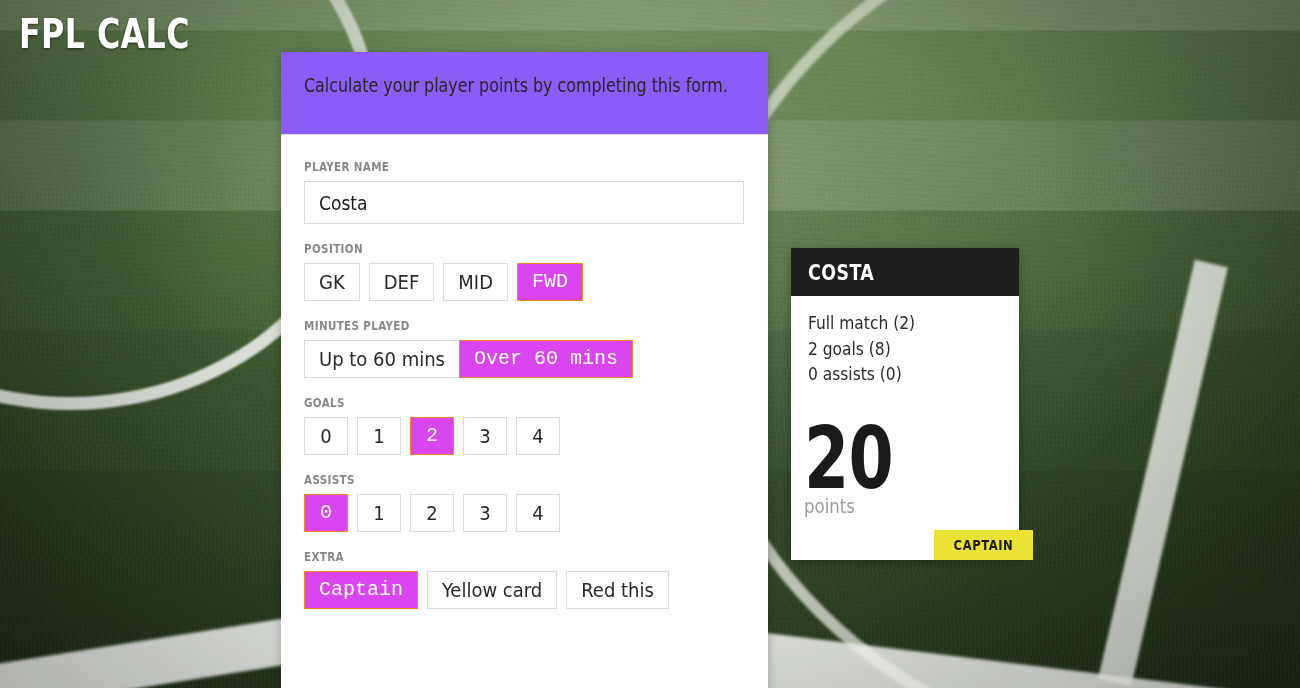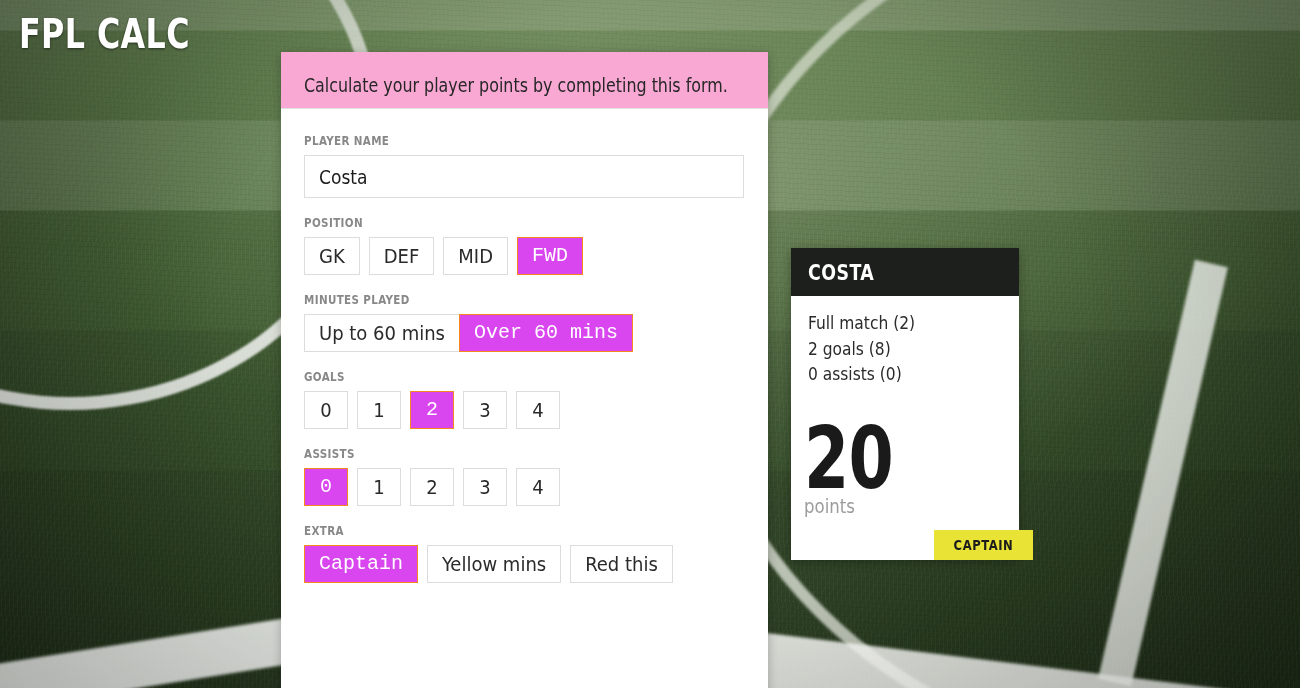--- a/index.html
+++ b/index.html
@@ -135,23 +135,23 @@
   .panel {
     position: absolute;
     left: 281px; top: 52px;
     width: 487px;
     min-height: 700px;
     background: #ffffff;
     z-index: 5;
     box-shadow: 0 2px 10px rgba(0,0,0,0.25);
   }
   .panel-head {
-    background: #f9a8d4;
+    background: #8b5cf6;
     border-bottom: 1px solid #e2e2e2;
-    padding: 22px 22px 12px 23px;
+    padding: 22px 22px 38px 23px;
   }
   .panel-head-text {
     font-family: "Liberation Sans Narrow", "DejaVu Sans Condensed", "Liberation Sans", sans-serif;
     font-size: 19px;
     color: #262626;
     transform: scaleX(0.93);
     transform-origin: left center;
     display: block;
     white-space: nowrap;
   }
@@ -347,21 +347,21 @@
           <div class="opt num">2</div>
           <div class="opt num">3</div>
           <div class="opt num">4</div>
         </div>
       </div>
 
       <div class="field">
         <label class="field-label">EXTRA</label>
         <div class="btn-row">
           <div class="opt on">Captain</div>
-          <div class="opt">Yellow mins</div>
+          <div class="opt">Yellow card</div>
           <div class="opt">Red this</div>
         </div>
       </div>
 
     </div>
   </div>
 
   <div class="result">
     <div class="result-head">
       <span>COSTA</span>

